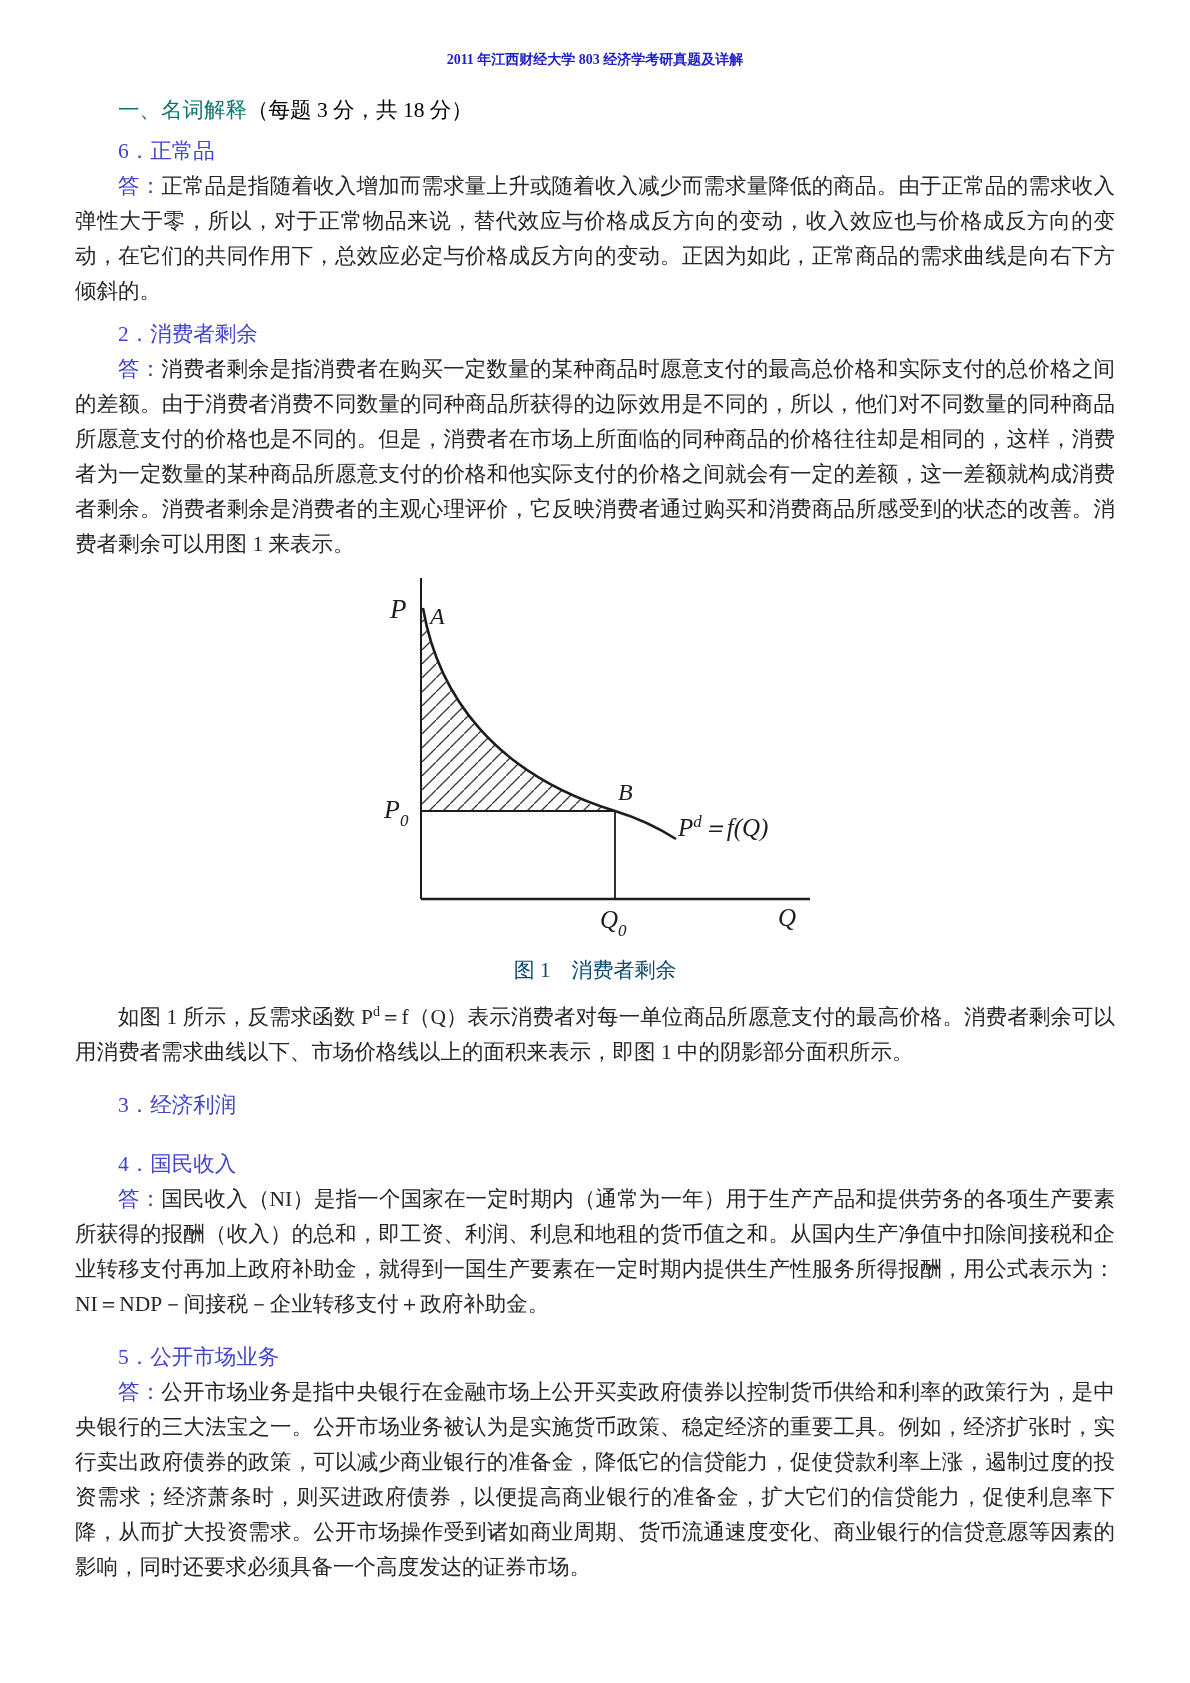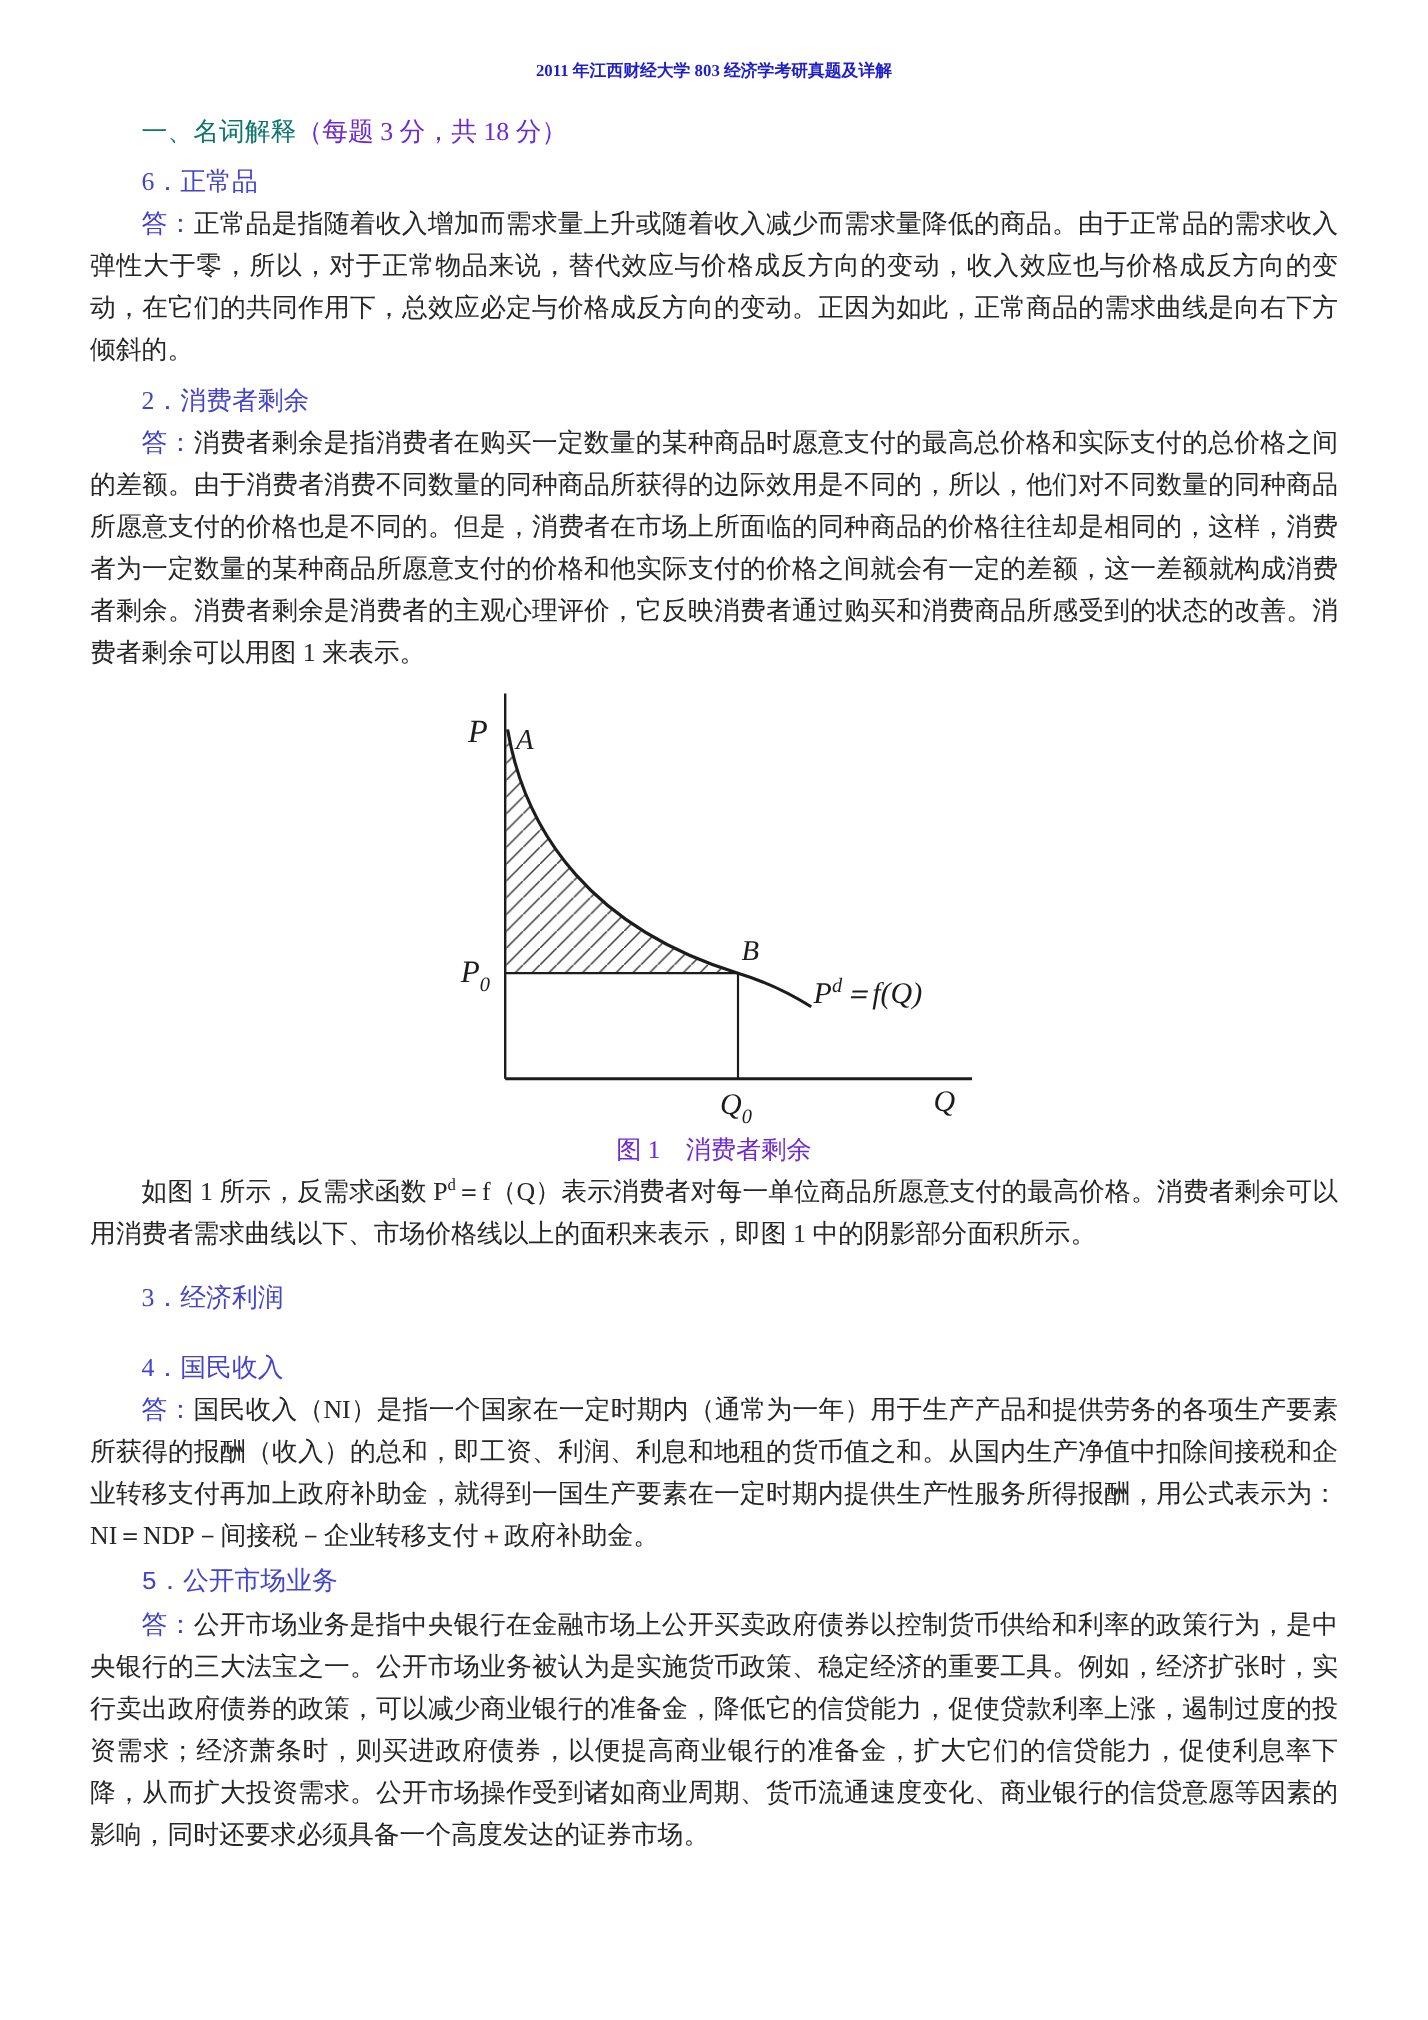--- a/index.html
+++ b/index.html
@@ -10,36 +10,36 @@
   }
   .page { padding: 0 75px; }
   .doc-title {
     margin: 42px 0 0 0; text-align: center;
     font-size: 14px; font-weight: bold; line-height: 35px;
     color: #1e1ecb;
   }
   .h-line { margin: 0; font-size: 21.5px; line-height: 35px; text-indent: 2em; }
   .blue { color: #0f766e; }
   .ans-blue { color: #3d3dcd; }
-  .black { color: #6d28d9; text-align: center; }
+  .black { color: #000000; text-align: center; }
   .section-h { margin-top: 16px; }
   .item-h { color: #4343cd; }
   .mt-item1 { margin-top: 6px; }
   .mt-item2 { margin-top: 8px; }
   .mt-item3 { margin-top: 18px; }
   .mt-item4 { margin-top: 24px; }
-  .mt-item5 { margin-top: 4px; font-family: Liberation Mono, monospace; }
+  .mt-item5 { margin-top: 18px; }
   .para {
     margin: 0; font-size: 21.5px; line-height: 35px;
     text-align: justify; text-indent: 2em; color: #262626;
   }
   .para sup { font-size: 14px; line-height: 0; }
   .figure-wrap { margin: 4px 0 0 305px; width: 440px; height: 375px; }
   .fig-caption {
-    margin: 0; text-align: center; font-size: 21px; line-height: 35px; color: #6d28d9;
+    margin: 12px; text-align: center; font-size: 21px; line-height: 35px; color: #0c4a6e;
   }
   svg text {
     font-family: "Liberation Serif", "DejaVu Serif", serif;
     font-style: italic; fill: #1c1c1c;
   }
 </style>
 </head>
 <body>
 
 <div class="page">

